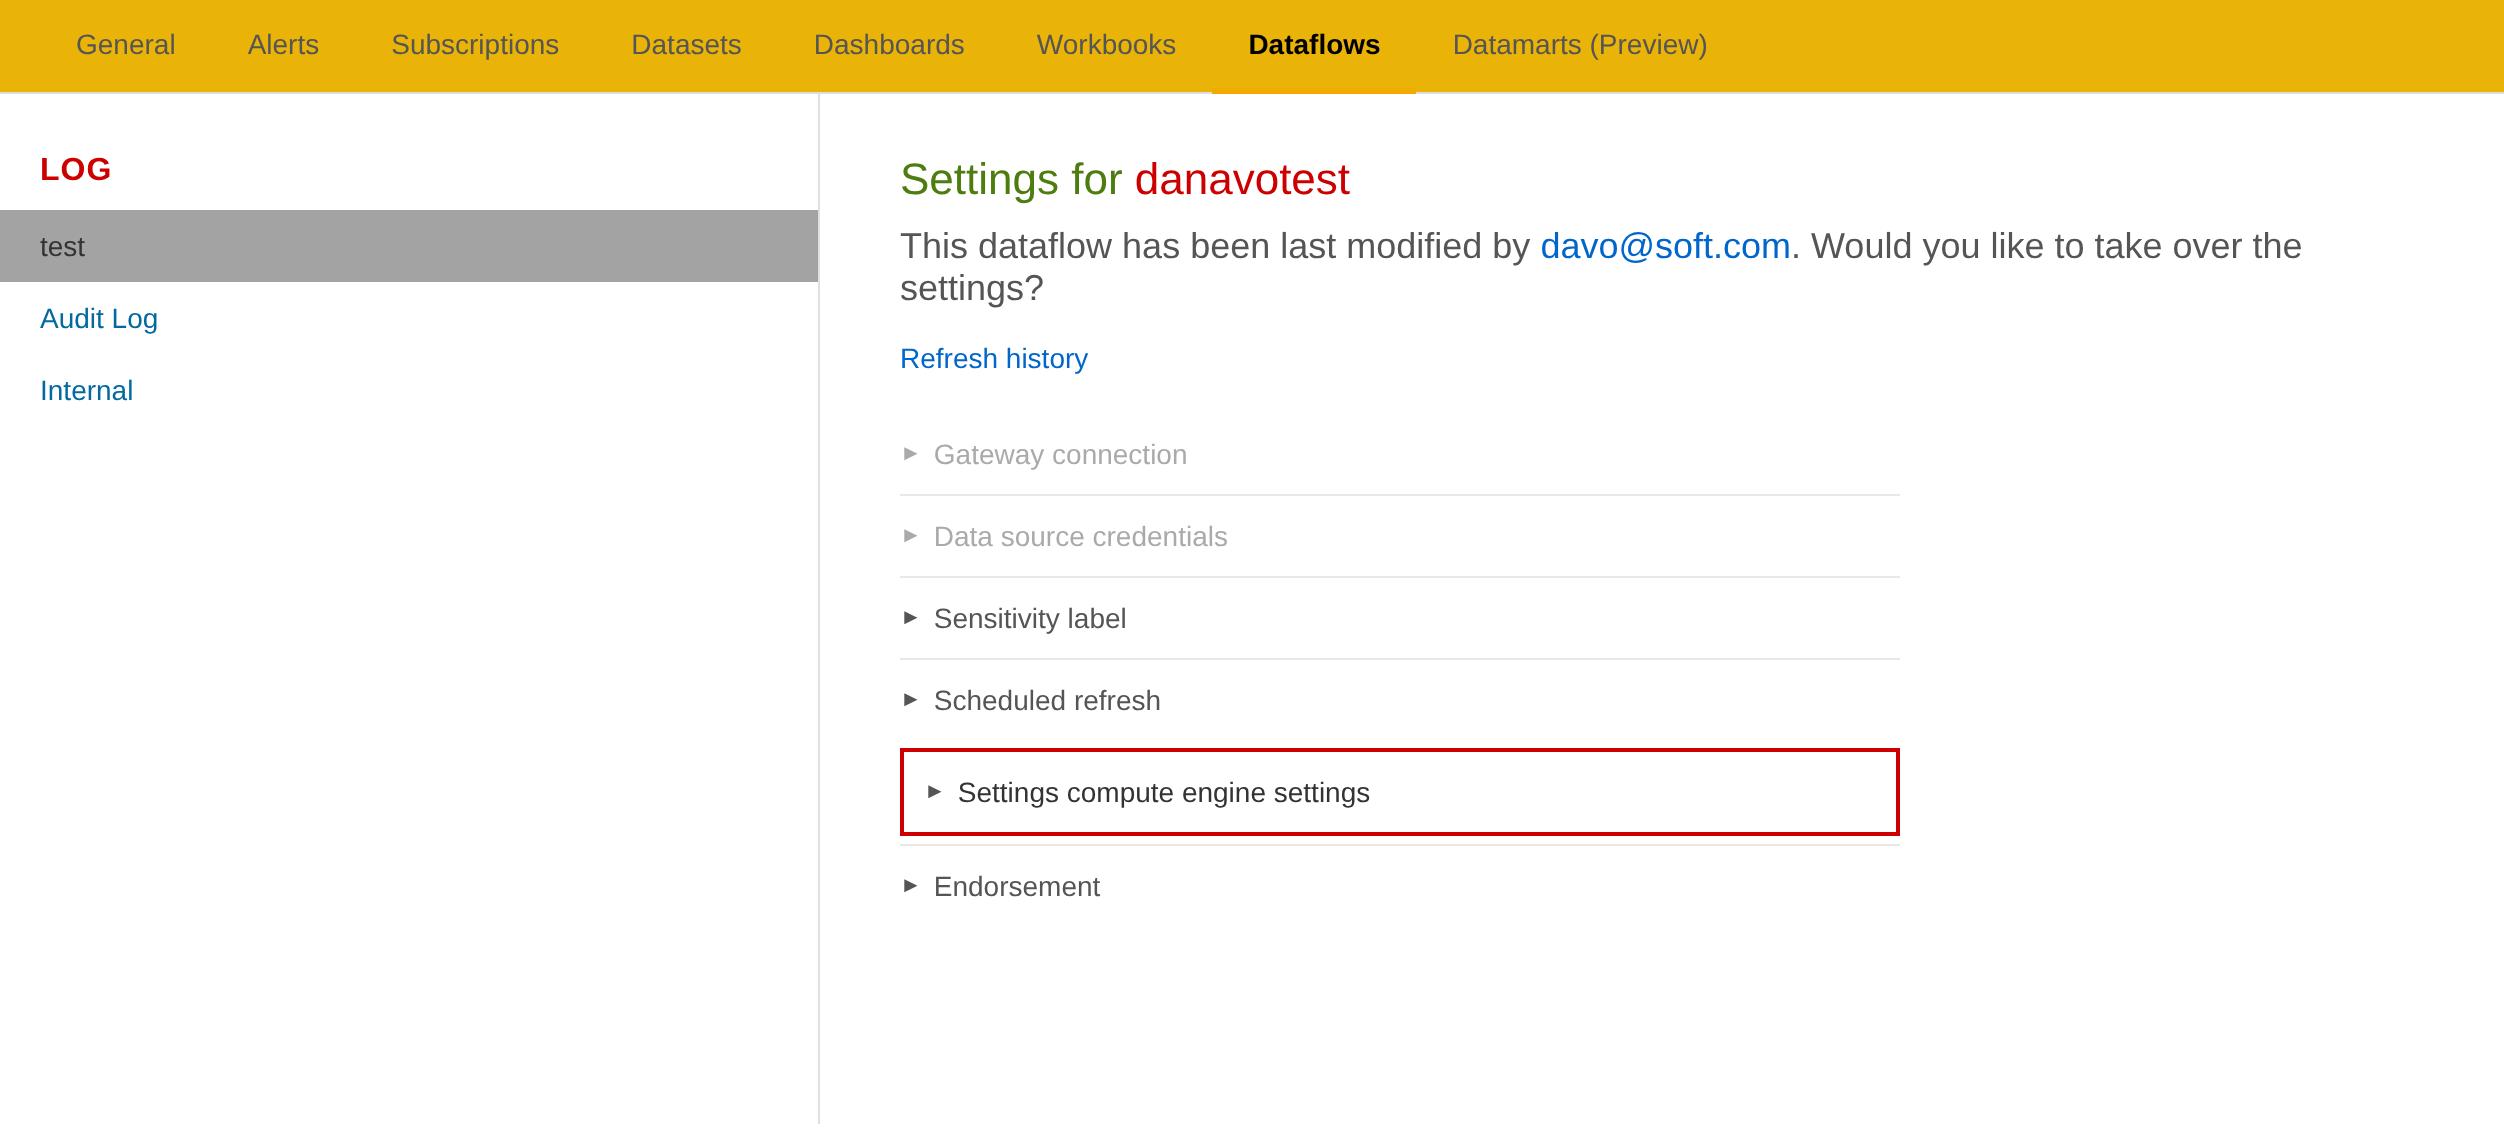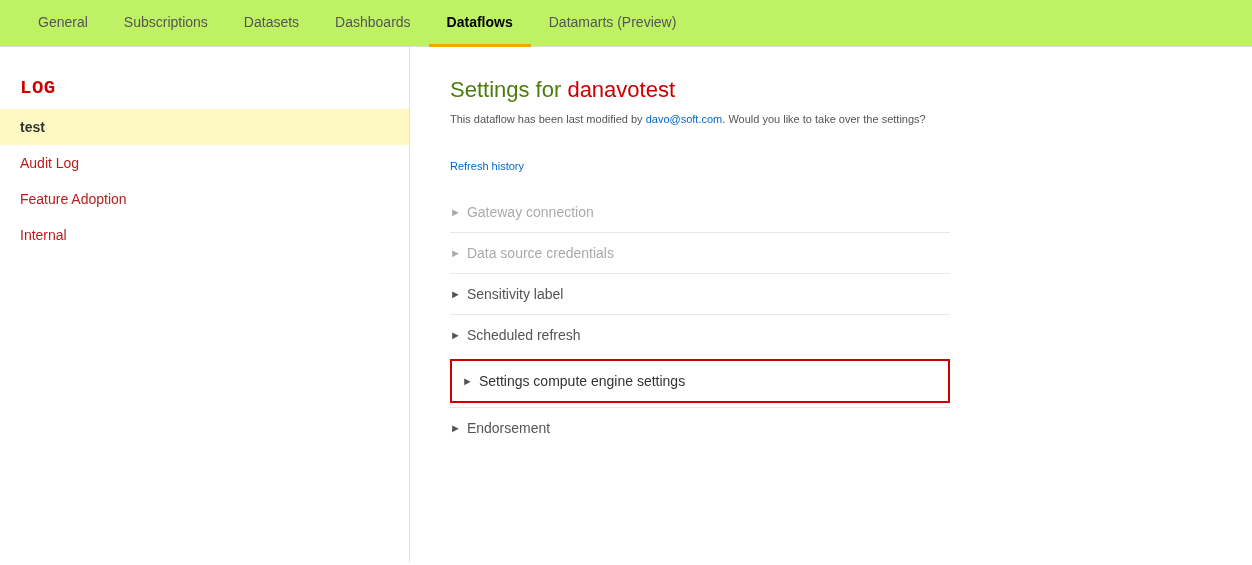--- a/index.html
+++ b/index.html
@@ -3,21 +3,21 @@
   <meta charset="utf-8">
   <style>
     * { box-sizing: border-box; margin: 0; padding: 0; }
     body { font-family: 'Segoe UI', Tahoma, Geneva, Verdana, sans-serif; font-size: 14px; color: #333; background: #fff; }
 
     
     .top-nav {
       display: flex;
       border-bottom: 1px solid #ddd;
       padding: 0 20px;
-      background: #bef264;
+      background: #eab308;
     }
     .top-nav-item {
       padding: 14px 18px;
       cursor: pointer;
       color: #555;
       font-size: 14px;
       white-space: nowrap;
       border-bottom: 3px solid transparent;
       margin-bottom: -1px;
     }
@@ -41,65 +41,63 @@
       padding-top: 20px;
       background: #fff;
     }
     .sidebar-item {
       padding: 10px 20px;
       cursor: pointer;
       font-size: 14px;
       color: #333;
     }
     .sidebar-item.active {
-      background: #fef9c3;
-      font-weight: bold;
+      background: #a3a3a3;
     }
     .sidebar-item.log {
       color: #c00;
       font-weight: 600;
-      font-size: 19px;
+      font-size: 16px;
       letter-spacing: 0.5px;
-      font-family: Liberation Mono, monospace;
     }
     .sidebar-item.link-style {
-      color: #b91c1c;
+      color: #0369a1;
     }
 
     
     .main-content {
       flex: 1;
       padding: 30px 40px;
       overflow-y: auto;
     }
 
     .page-title {
       font-size: 22px;
       font-weight: 300;
       color: #333;
       margin-bottom: 10px;
     }
     .page-title span {
       color: #4d7c0f;
     }
 
     .subtitle {
-      font-size: 11px;
-      color: #555;
-      margin-bottom: 32px;
+      font-size: 18px;
+      color: #555;
+      margin-bottom: 16px;
     }
     .subtitle a {
       color: #0066cc;
       text-decoration: none;
     }
 
     .refresh-history-link {
       color: #0066cc;
       text-decoration: none;
-      font-size: 11px;
+      font-size: 14px;
       display: inline-block;
       margin-bottom: 20px;
     }
 
     
     .accordion-item {
       padding: 12px 0;
       border-top: 1px solid #e8e8e8;
       cursor: pointer;
       display: flex;
@@ -134,34 +132,35 @@
 
     .accordion-wrapper {
       max-width: 500px;
     }
   </style>
 </head>
 <body>
 
 <nav class="top-nav">
   <div class="top-nav-item">General</div>
+  <div class="top-nav-item">Alerts</div>
   <div class="top-nav-item">Subscriptions</div>
   <div class="top-nav-item">Datasets</div>
   <div class="top-nav-item">Dashboards</div>
+  <div class="top-nav-item">Workbooks</div>
   <div class="top-nav-item active">Dataflows</div>
   <div class="top-nav-item">Datamarts (Preview)</div>
 </nav>
 
 <div class="layout">
 
   <aside class="sidebar">
     <div class="sidebar-item log">LOG</div>
     <div class="sidebar-item active">test</div>
     <div class="sidebar-item link-style">Audit Log</div>
-    <div class="sidebar-item link-style">Feature Adoption</div>
     <div class="sidebar-item link-style">Internal</div>
   </aside>
 
   <main class="main-content">
     <h1 class="page-title">
       <span>Settings for </span><span style="color:#c00;margin-top:20px;">danavotest</span>
     </h1>
     <p class="subtitle">
       <span>This dataflow has been last modified by </span><a href="#">davo@soft.com</a><span>. Would you like to take over the settings?</span>
     </p>

